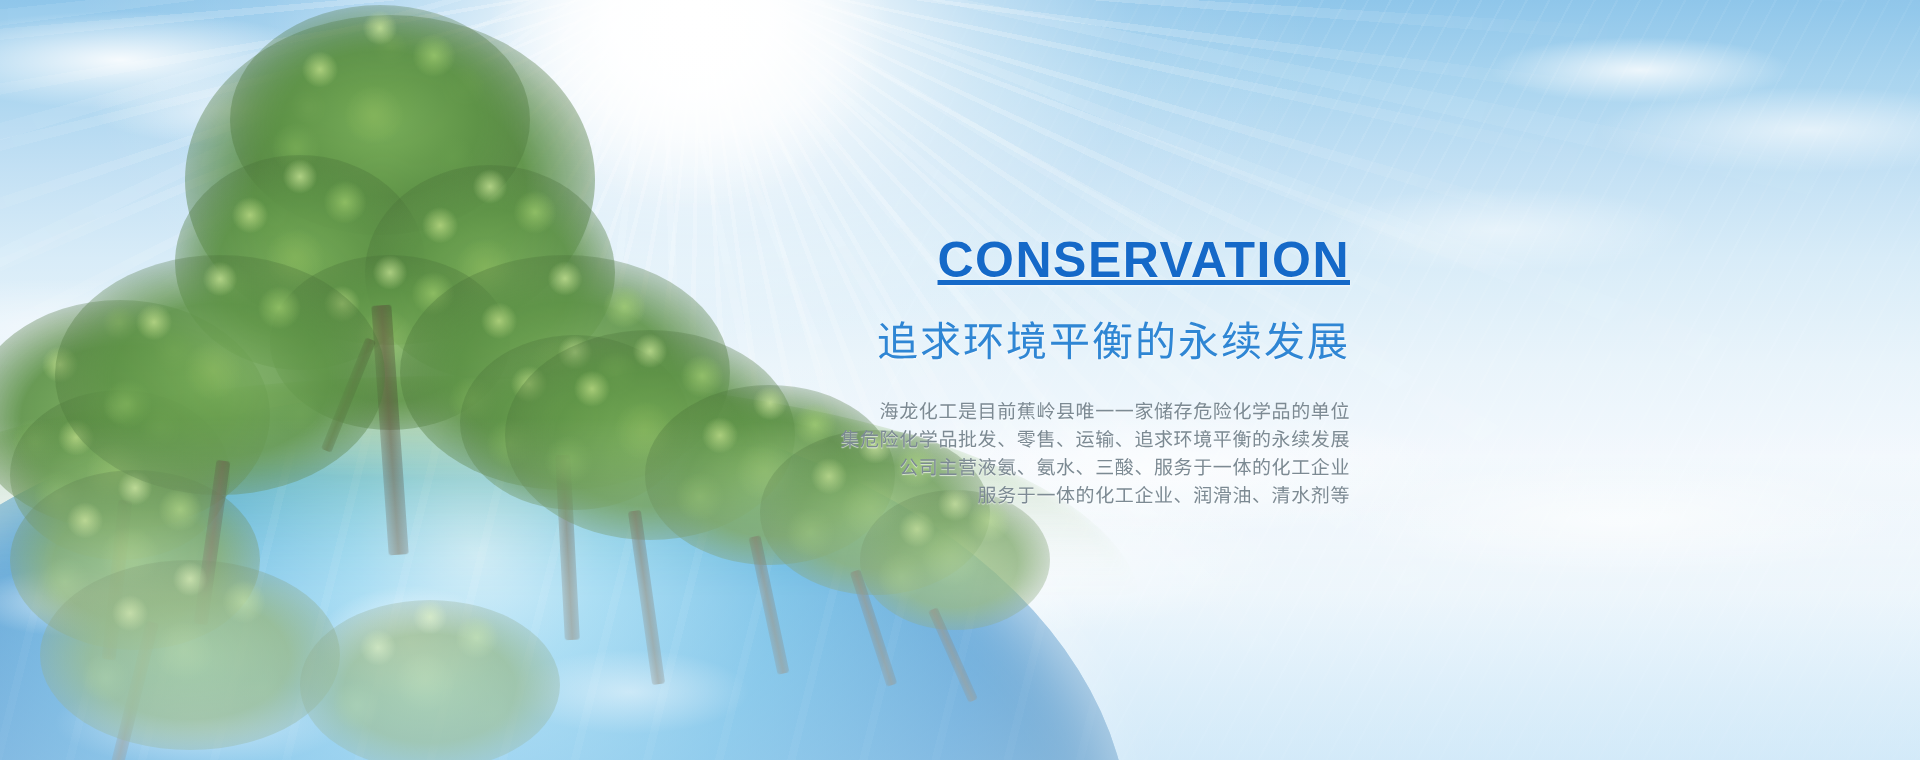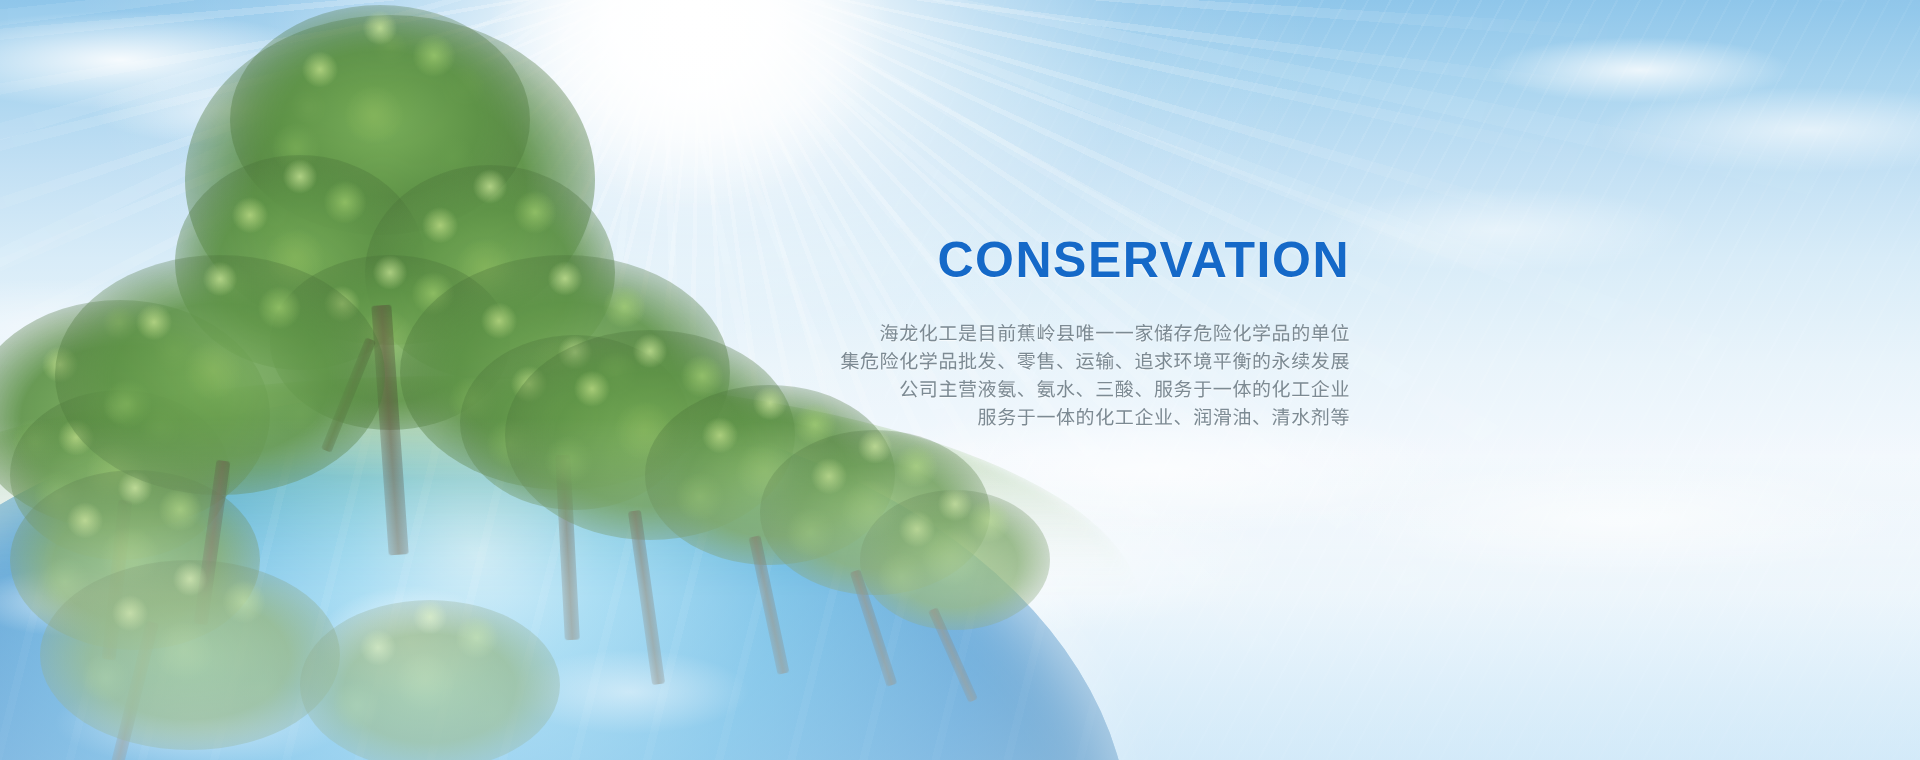--- a/index.html
+++ b/index.html
@@ -208,20 +208,21 @@
     text-align: right;
   }
   .headline {
     margin: 0;
     font-size: 50px;
     line-height: 64px;
     font-weight: 700;
     letter-spacing: 1.5px;
     color: #1569c8;
     text-shadow: 0 1px 2px rgba(255,255,255,.75);
+    text-decoration: underline;
   }
   .tagline {
     margin: 22px 0 0 0;
     font-size: 41px;
     line-height: 56px;
     font-weight: 400;
     letter-spacing: 2px;
     color: #2f86d4;
     text-shadow: 0 1px 2px rgba(255,255,255,.7);
   }
@@ -317,20 +318,21 @@
     <div class="leafy canopy" style="left:0; top:0; width:260px; height:170px; opacity:.78;"></div>
   </div>
 
   <div class="sky-layer haze-bottom"></div>
 
   <div id="copy">
 
     <h1 class="headline">CONSERVATION</h1>
 
 
+    <p class="tagline">追求环境平衡的永续发展</p>
 
     <ul class="desc">
       <li>海龙化工是目前蕉岭县唯一一家储存危险化学品的单位</li>
       <li>集危险化学品批发、零售、运输、追求环境平衡的永续发展</li>
       <li>公司主营液氨、氨水、三酸、服务于一体的化工企业</li>
       <li>服务于一体的化工企业、润滑油、清水剂等</li>
     </ul>
 
   </div>
 

